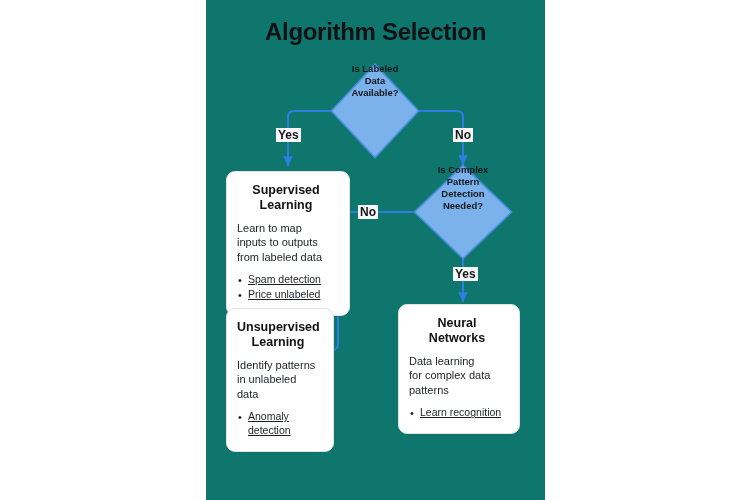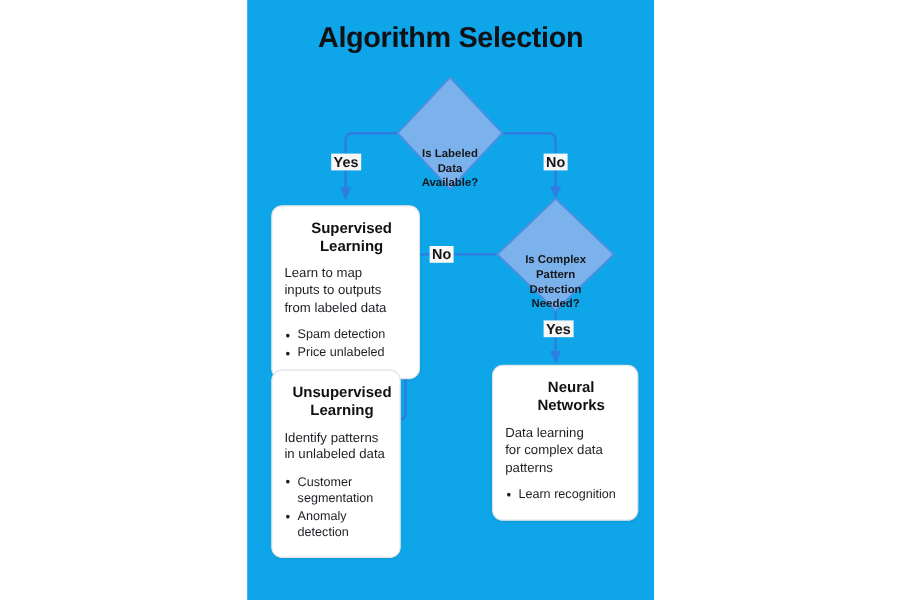--- a/index.html
+++ b/index.html
@@ -12,21 +12,21 @@
     height: 500px;
     overflow: hidden;
     font-family: "Liberation Sans", sans-serif;
   }
   #canvas {
     position: absolute;
     left: 206px;
     top: 0;
     width: 339px;
     height: 500px;
-    background: #0ea5e9;
+    background: #0f766e;
   }
   #title {
     position: absolute;
     left: 0;
     top: 18px;
     width: 339px;
     text-align: center;
     font-size: 24px;
     font-weight: bold;
     color: #111114;
@@ -39,21 +39,21 @@
     left: 0;
     top: 0;
     width: 339px;
     height: 500px;
   }
 
   
   .diamond {
     position: absolute;
     display: flex;
-    align-items: flex-end;
+    align-items: flex-start;
     justify-content: center;
   }
   .diamond .shape {
     position: absolute;
     left: 0; top: 0;
     width: 100%; height: 100%;
   }
   .diamond .dlabel {
     position: relative;
     z-index: 2;
@@ -66,21 +66,21 @@
     pointer-events: none;
   }
 
   
   .card {
     position: absolute;
     background: #ffffff;
     border: 1px solid #e3e4e6;
     border-radius: 9px;
     box-sizing: border-box;
-    padding: 11px 0 12px 10px;
+    padding: 11px 14px 12px 10px;
     box-shadow: 0 1px 2px rgba(16,18,22,0.045);
   }
   .card-title {
     text-align: center;
     font-size: 12.5px;
     font-weight: bold;
     color: #111114;
     line-height: 1.22;
     white-space: pre-line;
     margin-bottom: 7px;
@@ -98,20 +98,21 @@
     padding: 0;
     list-style: none;
   }
   .card-bullets li {
     position: relative;
     font-size: 10.5px;
     color: #1d1f24;
     line-height: 1.3;
     padding-left: 11px;
     margin-bottom: 1px;
+    text-decoration: underline;
   }
   .card-bullets li::before {
     content: "\2022";
     position: absolute;
     left: 1px;
     top: -0.5px;
     font-size: 11px;
     color: #1d1f24;
   }
 
@@ -187,27 +188,25 @@
       <li>Price unlabeled</li>
     </ul>
   </div>
 
   <div class="card" style="left:20px; top:308px; width:108px;">
     <div class="card-title">Unsupervised
 Learning</div>
     <div class="card-desc">Identify patterns
 in unlabeled data</div>
     <ul class="card-bullets">
-      <li>Customer
-segmentation</li>
       <li>Anomaly detection</li>
     </ul>
   </div>
 
-  <div class="card" style="left:204px; top:304px; width:122px;">
+  <div class="card" style="left:192px; top:304px; width:122px;">
     <div class="card-title">Neural
 Networks</div>
     <div class="card-desc">Data learning
 for complex data
 patterns</div>
     <ul class="card-bullets">
       <li>Learn recognition</li>
     </ul>
   </div>
 

